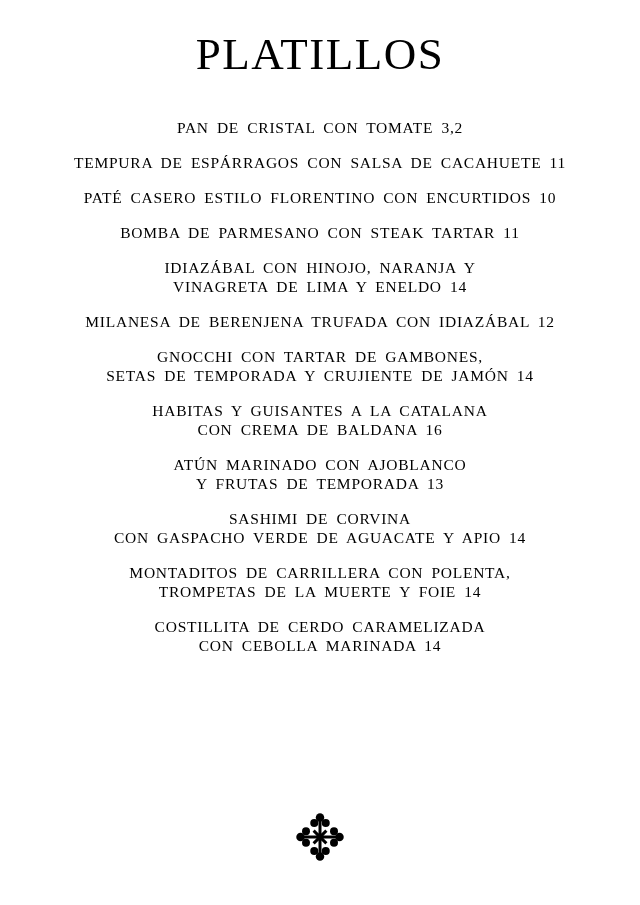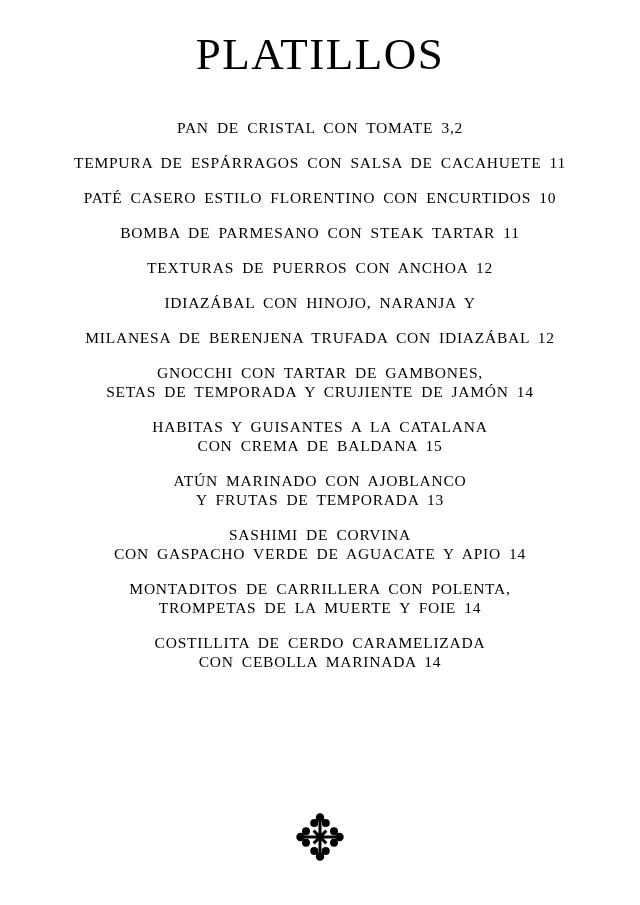--- a/index.html
+++ b/index.html
@@ -89,35 +89,33 @@
       <li class="menu-item">
         <span class="line">TEMPURA DE ESPÁRRAGOS CON SALSA DE CACAHUETE 11</span>
       </li>
       <li class="menu-item">
         <span class="line">PATÉ CASERO ESTILO FLORENTINO CON ENCURTIDOS 10</span>
       </li>
       <li class="menu-item">
         <span class="line">BOMBA DE PARMESANO CON STEAK TARTAR 11</span>
       </li>
       <li class="menu-item">
-        <span class="line">TEXTURAS DE PUERROS CON ANCHOA 12</span>
-      </li>
-      <li class="menu-item">
         <span class="line">IDIAZÁBAL CON HINOJO, NARANJA Y</span>
+        <span class="line">VINAGRETA DE LIMA Y ENELDO 14</span>
       </li>
       <li class="menu-item">
         <span class="line">MILANESA DE BERENJENA TRUFADA CON IDIAZÁBAL 12</span>
       </li>
       <li class="menu-item">
         <span class="line">GNOCCHI CON TARTAR DE GAMBONES,</span>
         <span class="line">SETAS DE TEMPORADA Y CRUJIENTE DE JAMÓN 14</span>
       </li>
       <li class="menu-item">
         <span class="line">HABITAS Y GUISANTES A LA CATALANA</span>
-        <span class="line">CON CREMA DE BALDANA 15</span>
+        <span class="line">CON CREMA DE BALDANA 16</span>
       </li>
       <li class="menu-item">
         <span class="line">ATÚN MARINADO CON AJOBLANCO</span>
         <span class="line">Y FRUTAS DE TEMPORADA 13</span>
       </li>
       <li class="menu-item">
         <span class="line">SASHIMI DE CORVINA</span>
         <span class="line">CON GASPACHO VERDE DE AGUACATE Y APIO 14</span>
       </li>
       <li class="menu-item">

